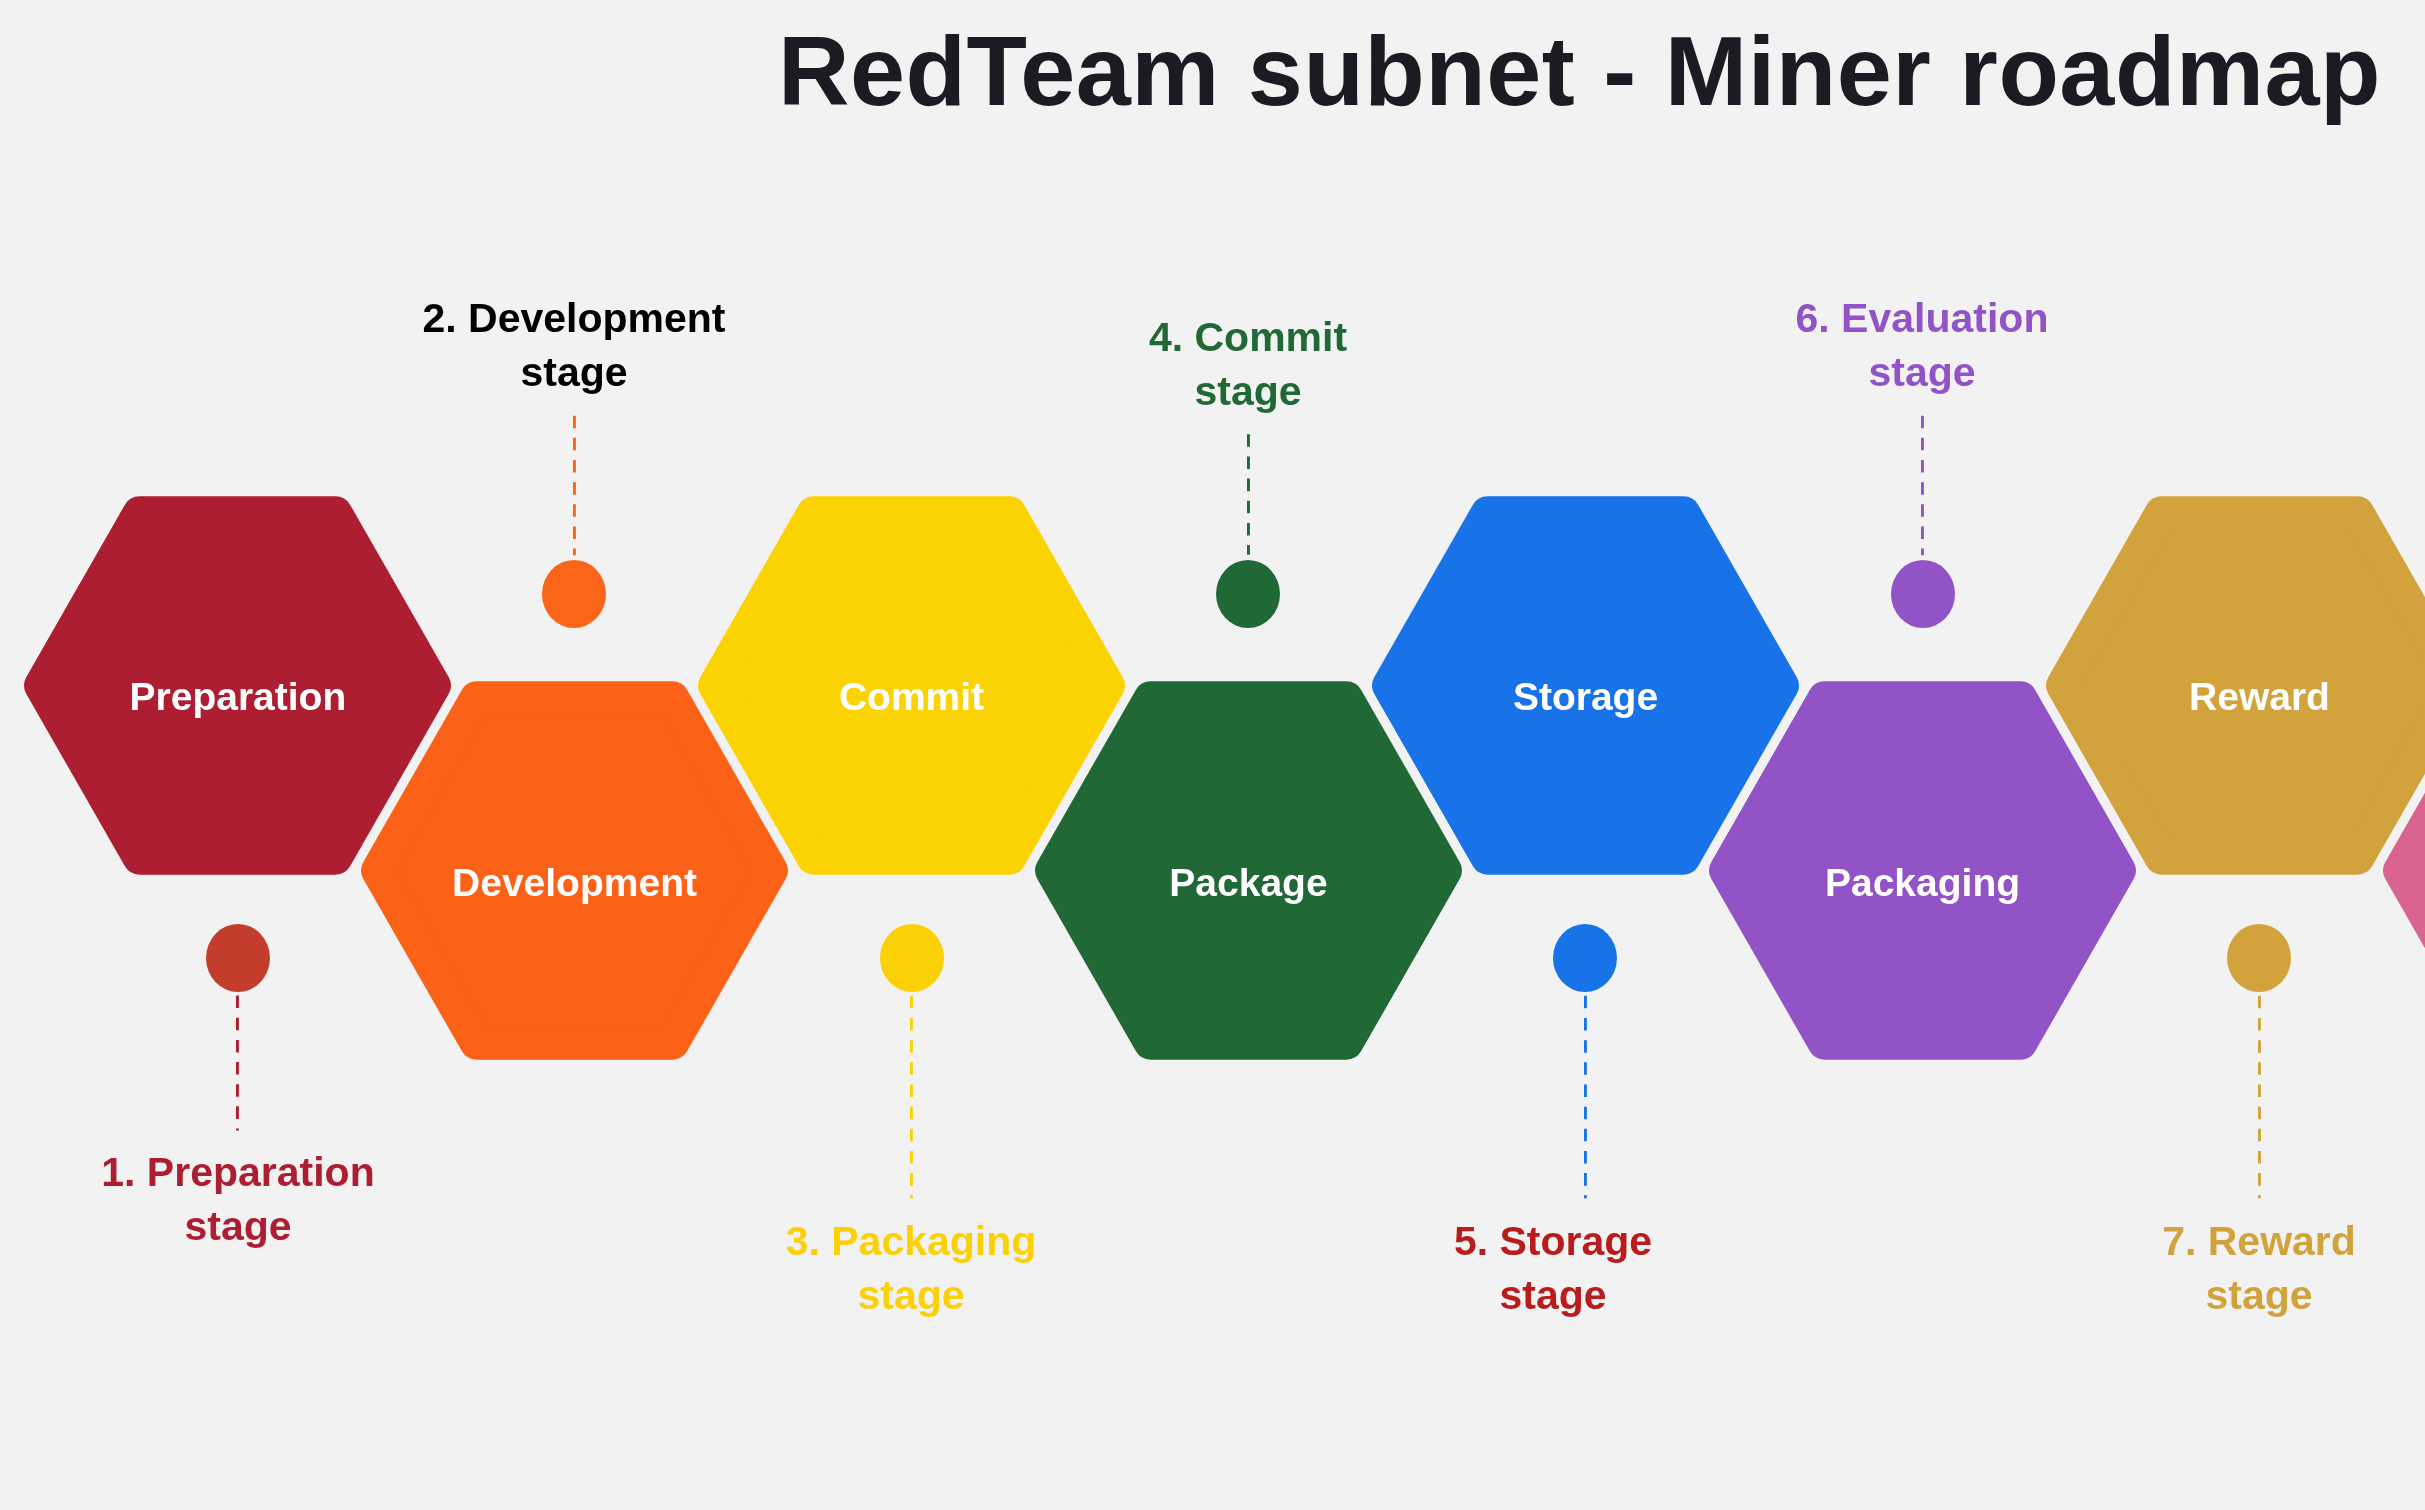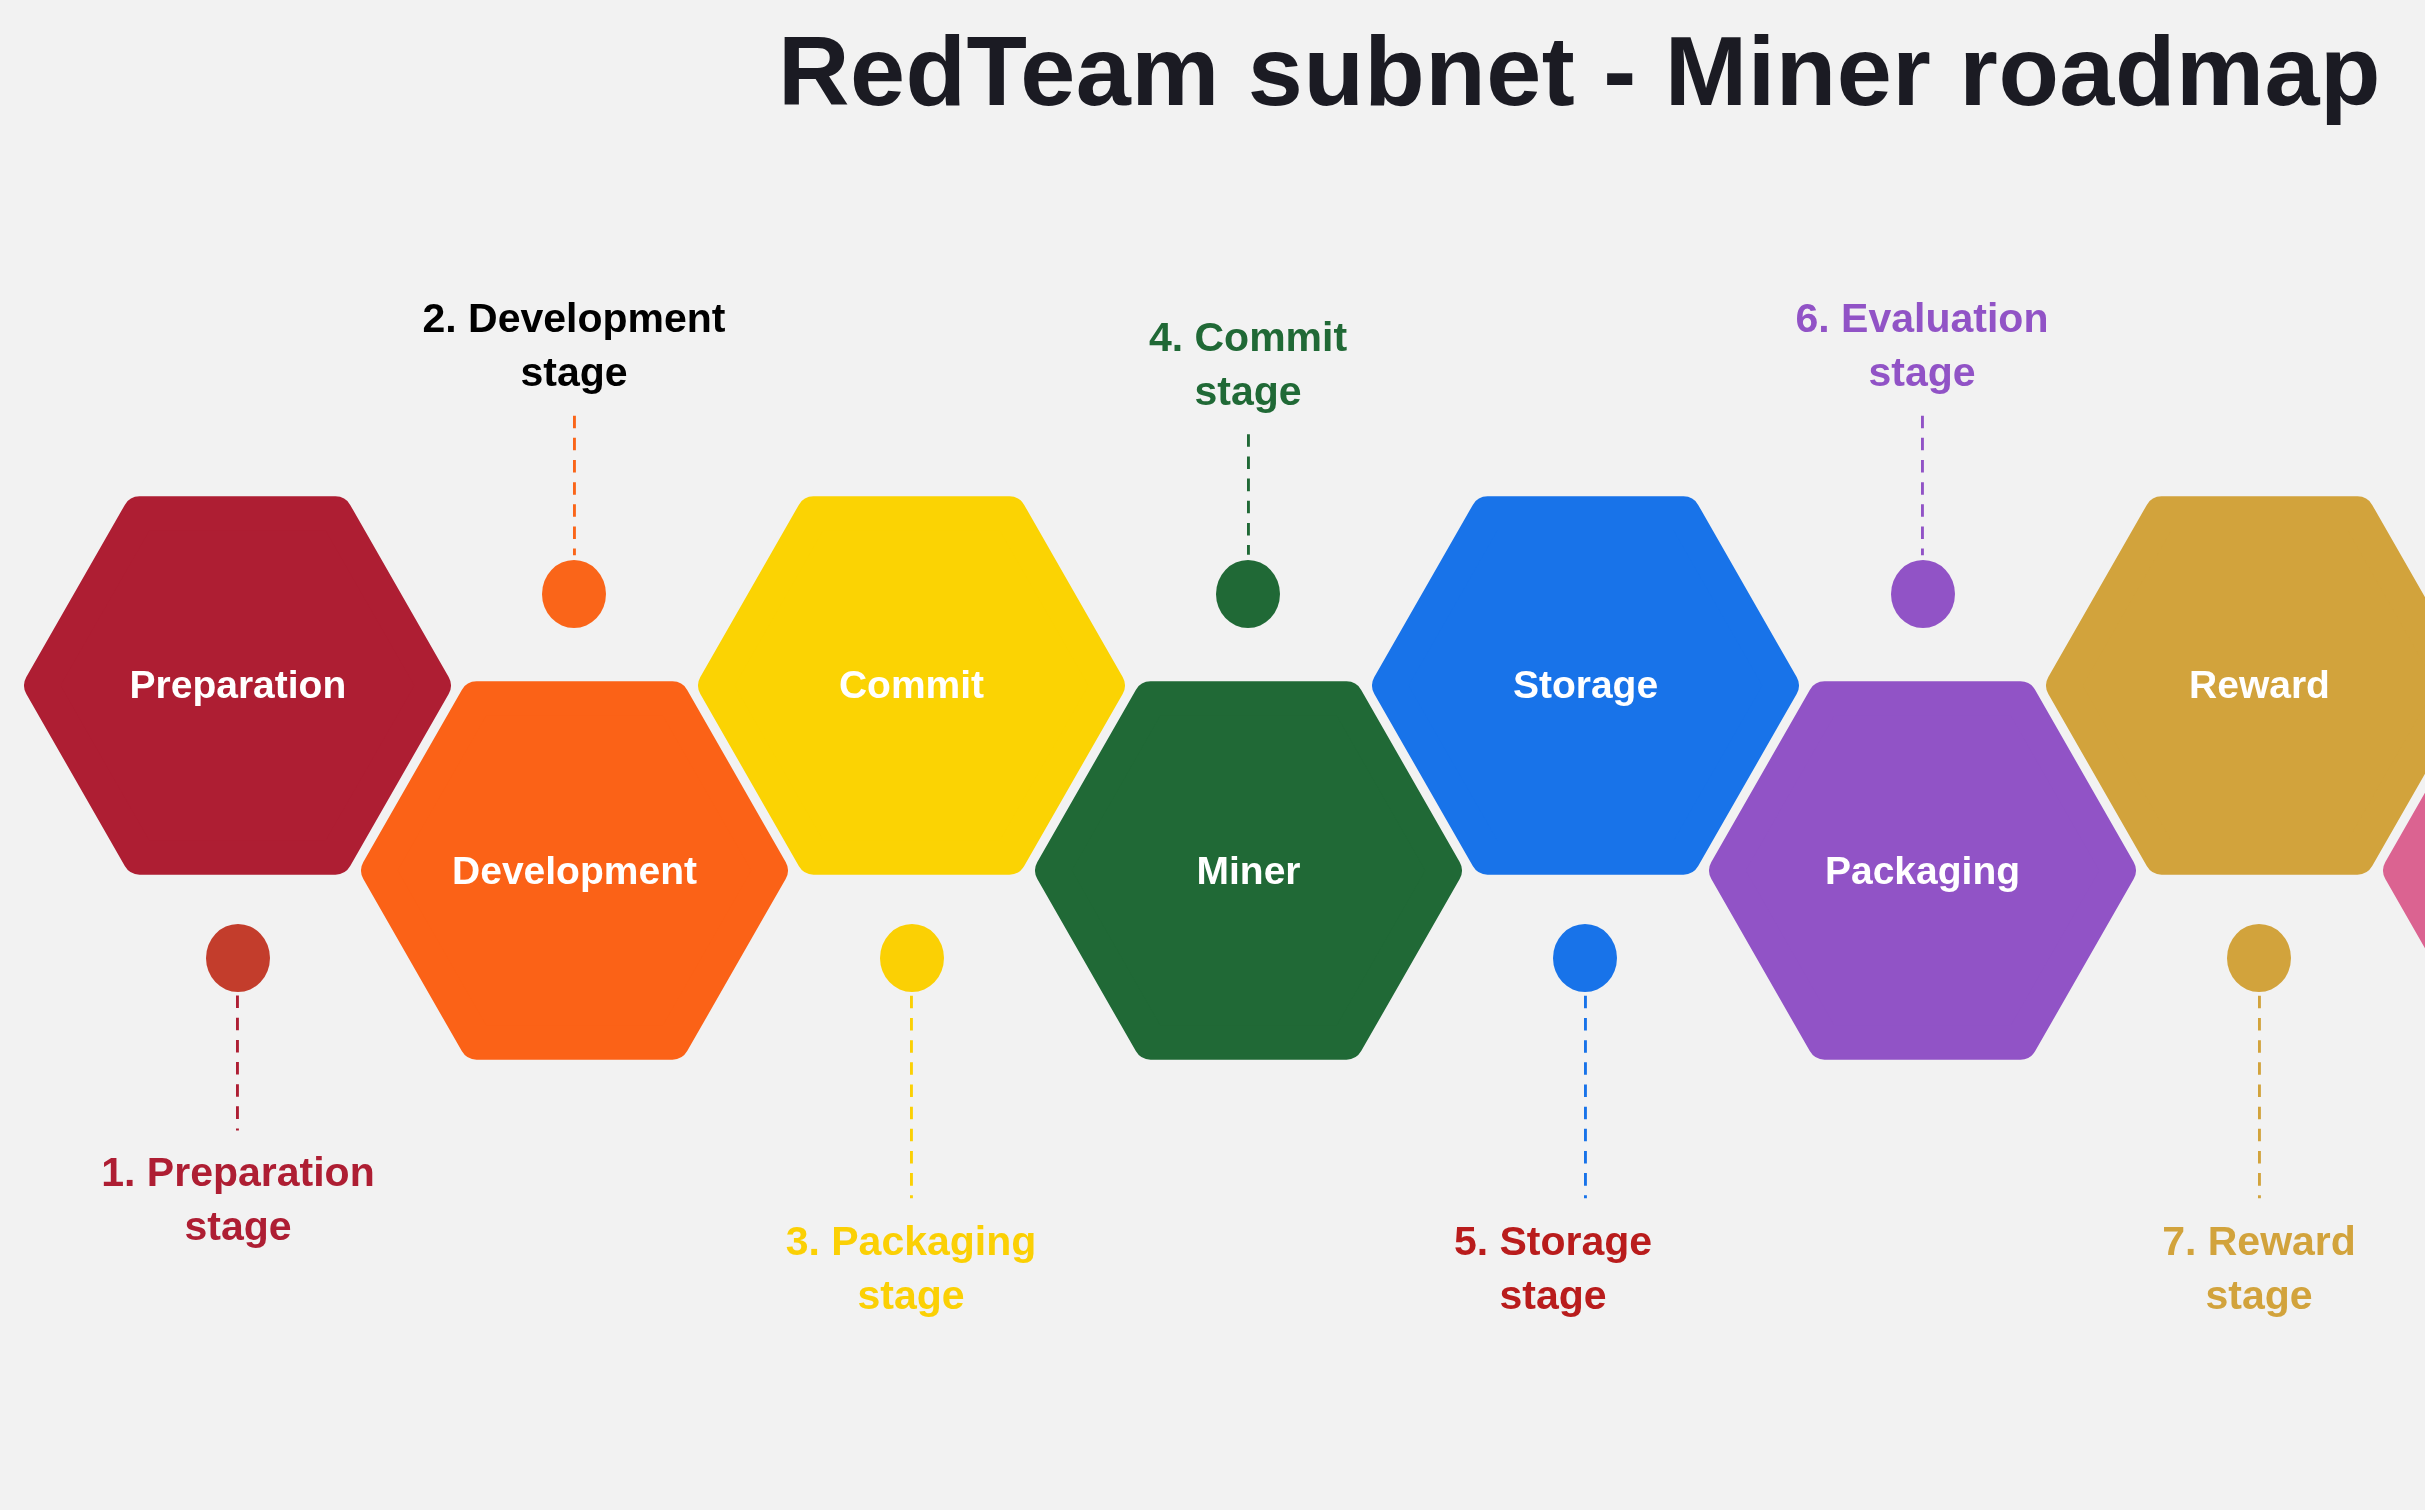--- a/index.html
+++ b/index.html
@@ -23,20 +23,21 @@
   svg.hex { position: absolute; width: 485px; height: 437px; display: block; }
   .hex-label {
     position: absolute;
     width: 437px;
     text-align: center;
     color: #ffffff;
     font-size: 39px;
     font-weight: 600;
     line-height: 53px;
     height: 53px;
+    margin-top: 12px;
   }
   .dot {
     position: absolute;
     width: 64px; height: 68px;
     border-radius: 50%;
   }
   svg.vline { position: absolute; width: 2.9px; display: block; }
   .stage-label {
     position: absolute;
     width: 582px;
@@ -89,21 +90,21 @@
     <line x1="3" y1="0" x2="3" y2="100%" stroke="currentColor" stroke-width="6" stroke-dasharray="26 20"></line>
   </svg>
   <div class="stage-label" style="left: 620px; top: 1214px; color: rgb(251, 208, 4);">
     <span>3. Packaging</span>
     <span>stage</span>
   </div>
 
   <svg class="hex" style="left: 1006px; top: 652px; color: rgb(32, 105, 54);" viewBox="-500 -450 1000 900">
     <polygon points="-405,0 -202,-355 202,-355 405,0 202,355 -202,355" fill="currentColor" stroke="currentColor" stroke-width="70" stroke-linejoin="round"></polygon>
   </svg>
-  <div class="hex-label" style="left:1030px; top:844px;">Miner</div>
+  <div class="hex-label" style="left:1030px; top:844px;">Package</div>
   <div class="dot" style="left: 1216px; top: 560px; background-color: rgb(32, 105, 54);"></div>
   <svg class="vline" style="left: 1247px; top: 434px; height: 121px; color: rgb(32, 105, 54);" viewBox="0 0 6 250" width="2.9" height="121">
     <line x1="3" y1="0" x2="3" y2="100%" stroke="currentColor" stroke-width="6" stroke-dasharray="26 20"></line>
   </svg>
   <div class="stage-label" style="left: 957px; top: 310px; color: rgb(32, 105, 54);">
     <span>4. Commit</span>
     <span>stage</span>
   </div>
 
   <svg class="hex" style="left: 1343px; top: 467px; color: rgb(24, 115, 233);" viewBox="-500 -450 1000 900">

